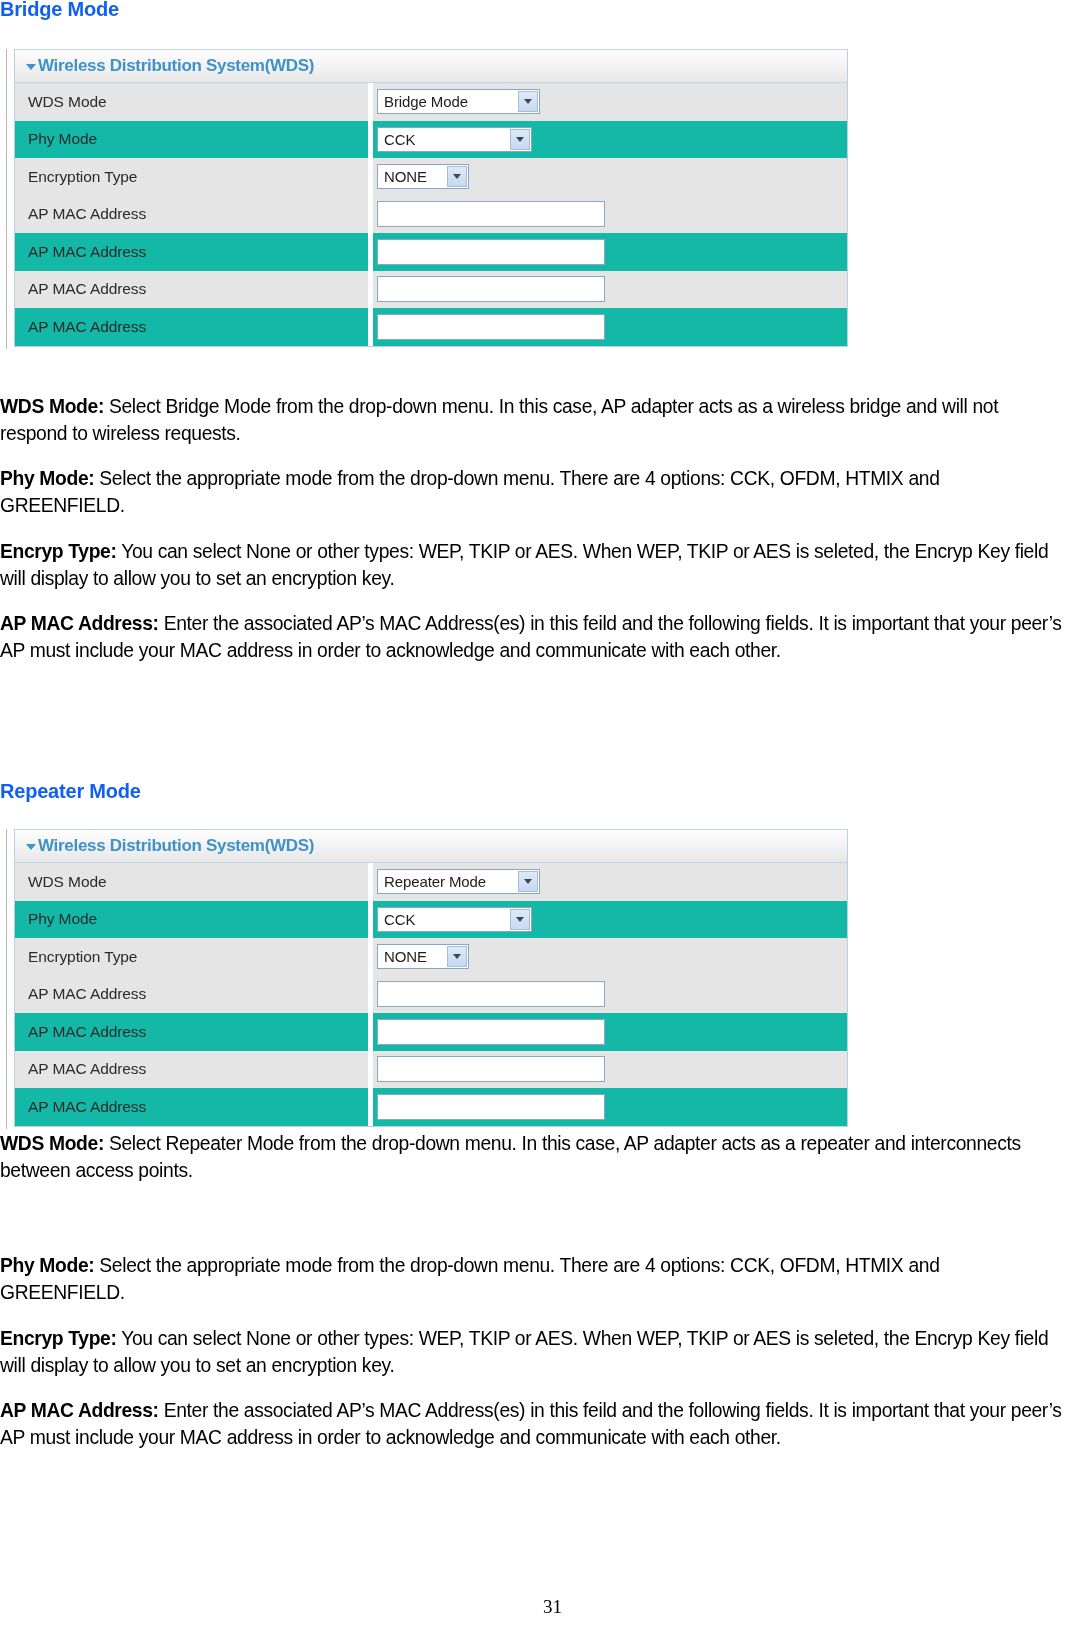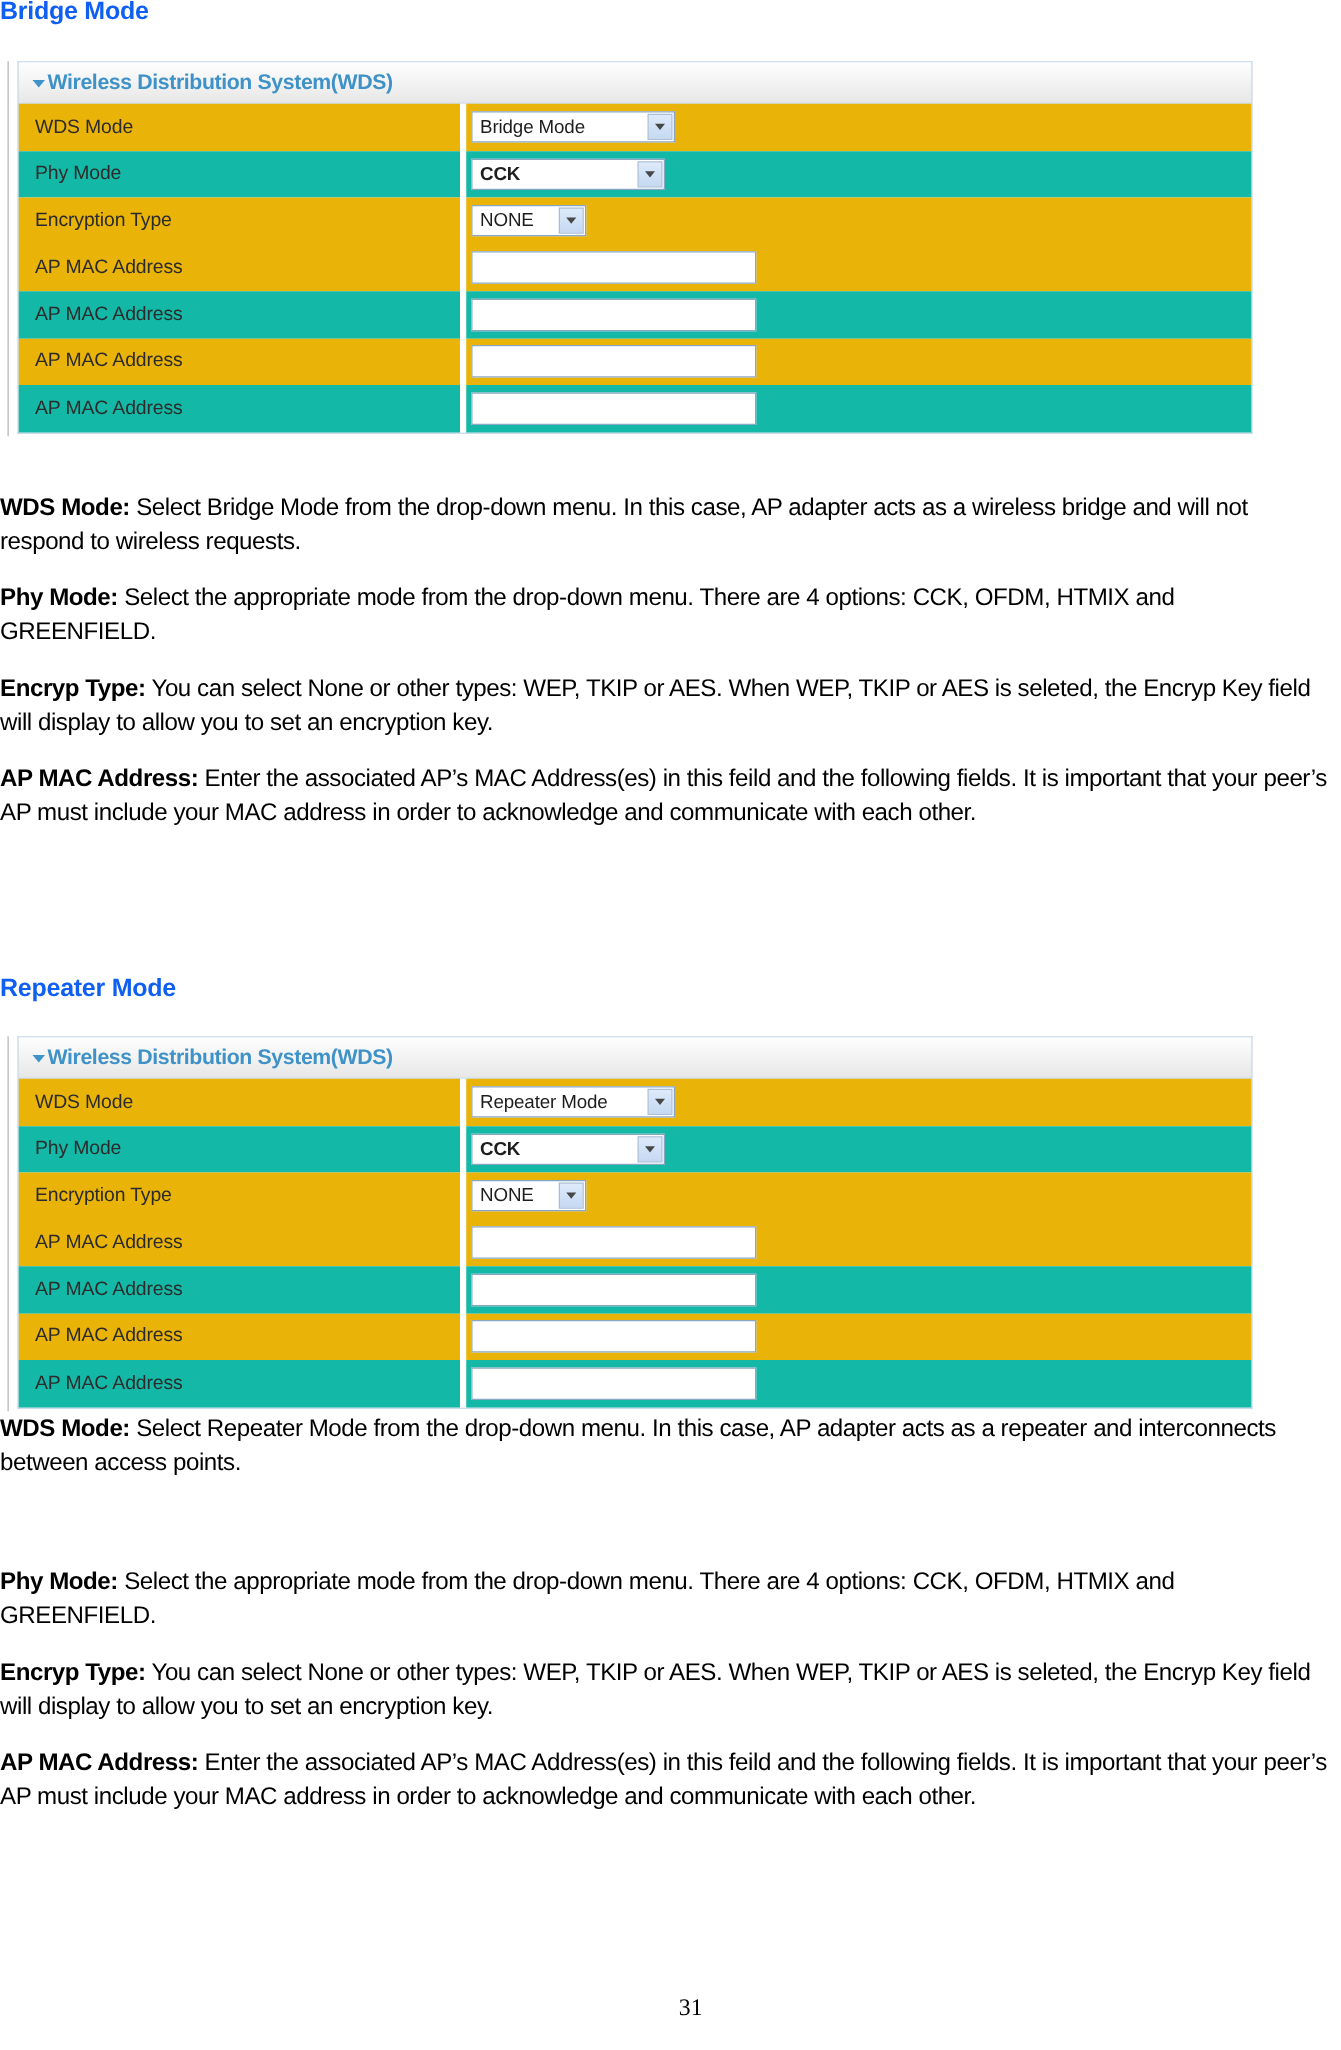--- a/index.html
+++ b/index.html
@@ -26,21 +26,21 @@
     letter-spacing: -0.2px;
     white-space: nowrap;
   }
   #heading-bridge { top: -2px; }
   #heading-repeater { top: 780px; }
 
   
   .wds-panel {
     position: absolute;
     left: 14px;
-    width: 988px;
+    width: 834px;
     border: 1px solid #b9cfe4;
     border-top: 1px solid #c3d5e6;
     box-sizing: border-box;
     background: #ffffff;
   }
   
   .panel-rail {
     position: absolute;
     width: 1px;
     background: #b6b6b6;
@@ -98,21 +98,21 @@
   .wds-row .cell-value {
     flex: 1 1 auto;
     display: flex;
     align-items: center;
     padding-left: 4px;
     box-sizing: border-box;
   }
   .wds-row.alt .cell-label,
   .wds-row.alt .cell-value { background: #14b8a6; }
   .wds-row.plain .cell-label,
-  .wds-row.plain .cell-value { background: #eab308; }
+  .wds-row.plain .cell-value { background: #e5e5e5; }
 
   
   .select {
     display: inline-flex;
     align-items: stretch;
     height: 25px;
     background: #ffffff;
     border: 1px solid #88a7c4;
     box-sizing: border-box;
   }
@@ -138,21 +138,21 @@
   }
   .select .sel-btn .chev {
     width: 0;
     height: 0;
     border-left: 4px solid transparent;
     border-right: 4px solid transparent;
     border-top: 5px solid #474747;
   }
   .select.w-wds { width: 163px; }
   .select.w-wds .sel-text { width: 100%; }
-  .select.w-phy { width: 155px; font-weight: bold; }
+  .select.w-phy { width: 155px; }
   .select.w-phy .sel-text { flex: 1 1 auto; }
   .select.w-enc { width: 92px; }
   .select.w-enc .sel-text { flex: 1 1 auto; }
 
   
   .text-input {
     width: 228px;
     height: 26px;
     background: #ffffff;
     border: 1px solid #8aa8c5;

